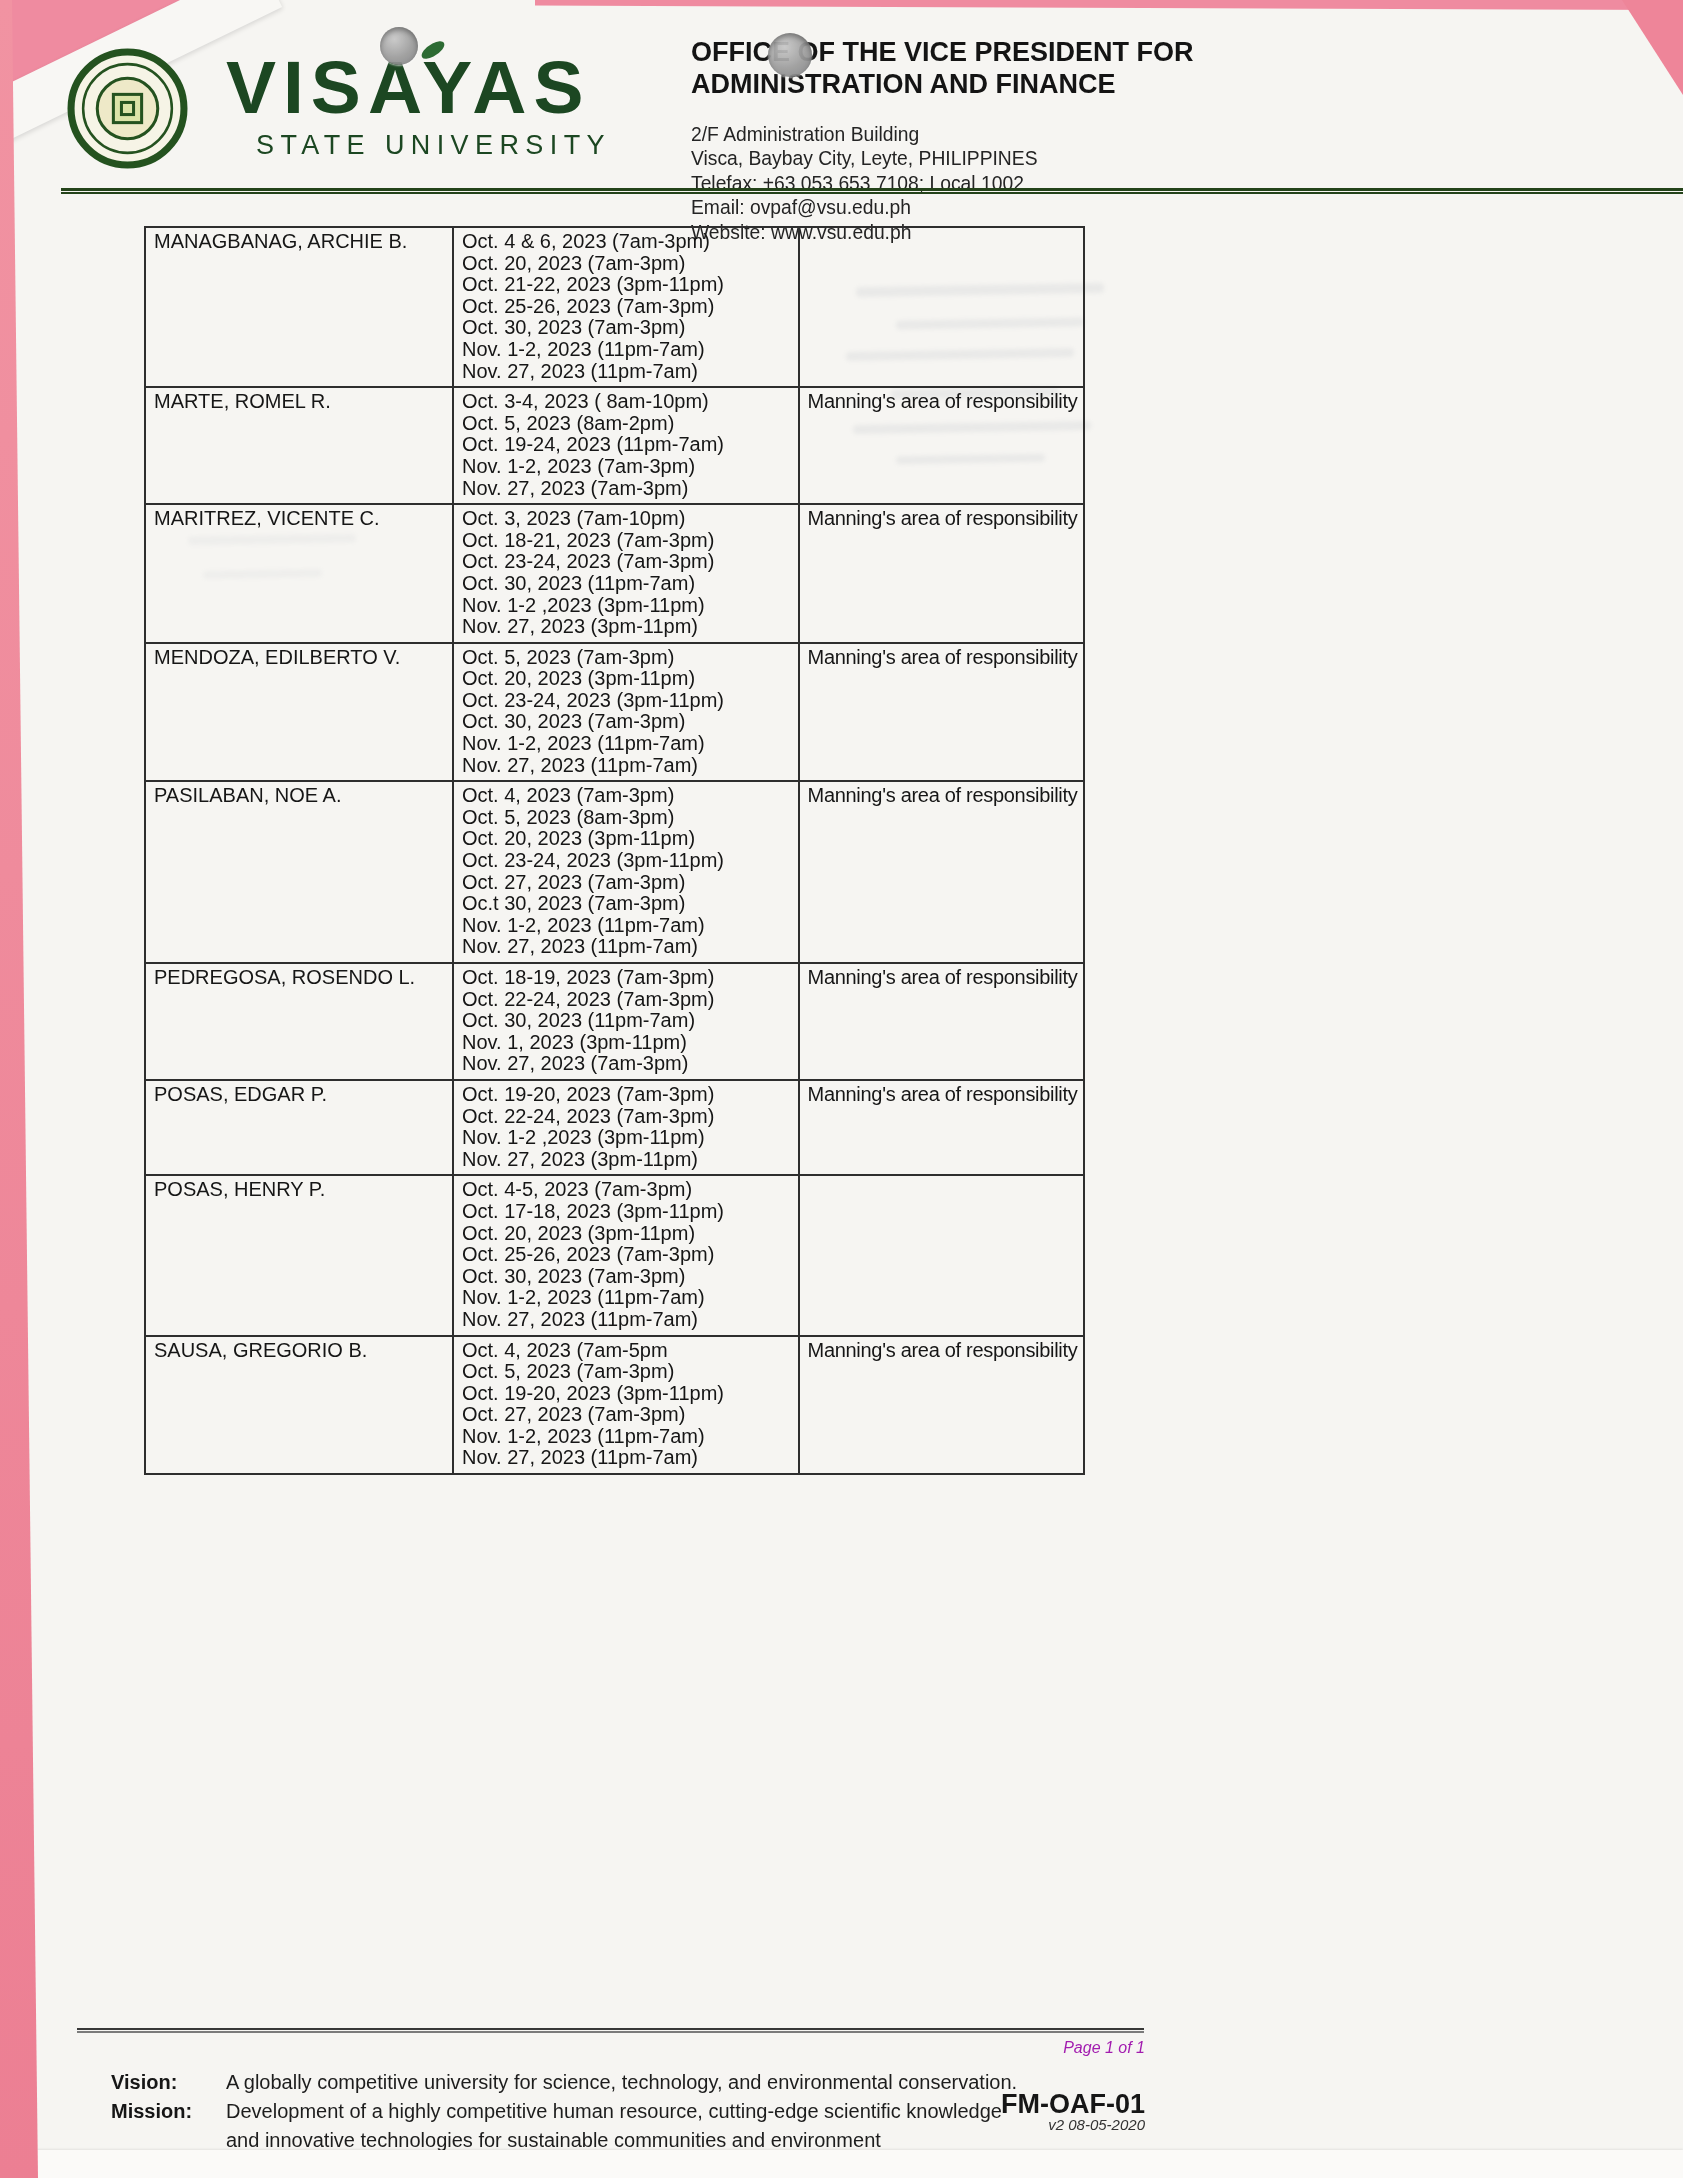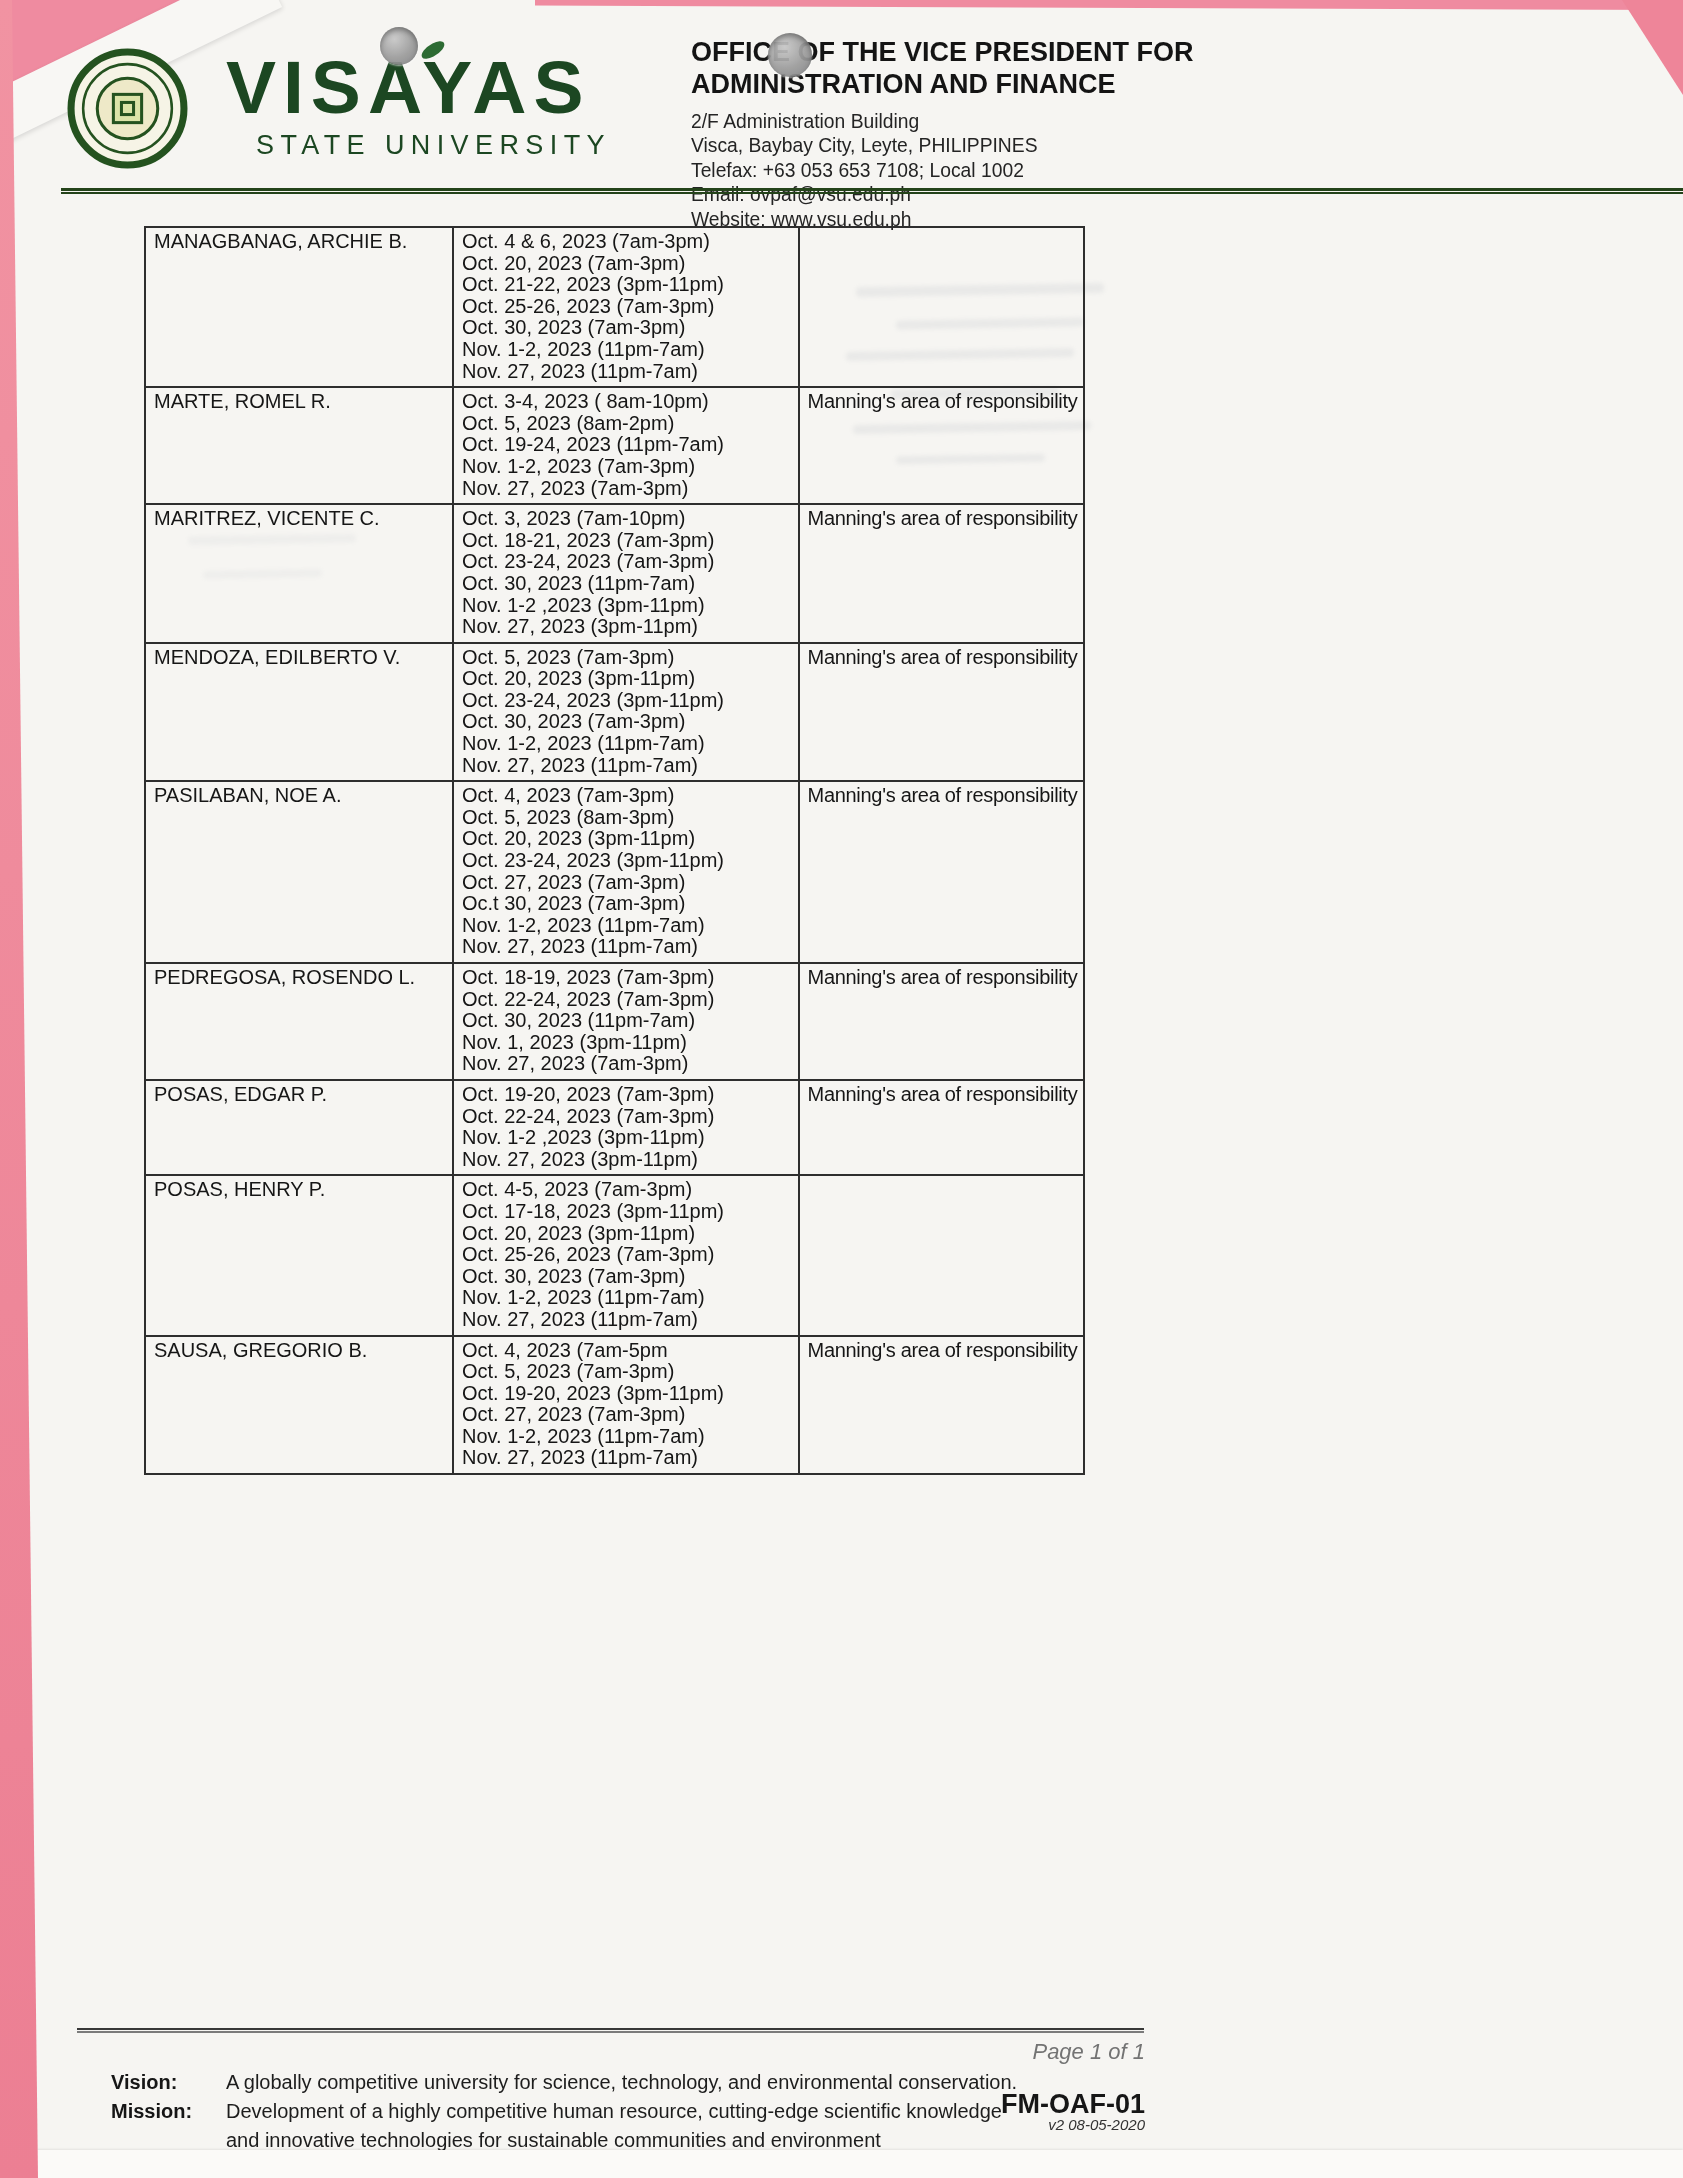--- a/index.html
+++ b/index.html
@@ -78,21 +78,21 @@
     background:#2d6b33; border-radius:60% 40% 60% 40%;
     transform:rotate(-28deg);
   }
   .wm-sub {
     margin-top:5px; margin-left:30px;
     font-size:27px; letter-spacing:6.4px; color:#1c4722;text-align:right;
   }
 
   .office { position:absolute; left:691px; top:36px; width:614px; z-index:4; }
   .office-title { font-size:27px; font-weight:bold; color:#141414; line-height:1.2; }
-  .office-addr { margin-top:9px; font-size:19.3px; line-height:1.27; color:#242424; }
+  .office-addr { margin-top:22px; font-size:19.3px; line-height:1.27; color:#242424; }
 
   .rule {
     position:absolute; left:61px; top:188px; width:1622px; height:6px;
     background:linear-gradient(#24431a 0 3px, transparent 3px 4px, #24431a 4px 6px);
     z-index:4;
   }
 
   
   table.duty {
     position:absolute; left:144px; top:226px; width:941px;
@@ -114,21 +114,21 @@
   }
 
   
   .f-line {
     position:absolute; left:77px; top:2028px; width:1067px; height:5px;
     background:linear-gradient(#383838 0 2px, transparent 2px 3px, #7b7b7b 3px 4px);
     z-index:4;
   }
   .page-info {
     position:absolute; left:927px; top:2039px; width:218px; text-align:right;
-    font-style:italic; font-size:22px; color:#737373; z-index:4;
+    font-style:italic; font-size:16px; color:#a21caf; z-index:4;
   }
   .form-code {
     position:absolute; left:927px; top:2089px; width:218px; text-align:right;
     font-weight:bold; font-size:27px; color:#161616; z-index:4;
   }
   .form-ver {
     position:absolute; left:927px; top:2116px; width:218px; text-align:right;
     font-style:italic; font-size:15px; color:#333; z-index:4;
   }
   .vm-label { position:absolute; left:111px; font-weight:bold; font-size:20px; color:#161616; z-index:4; }

